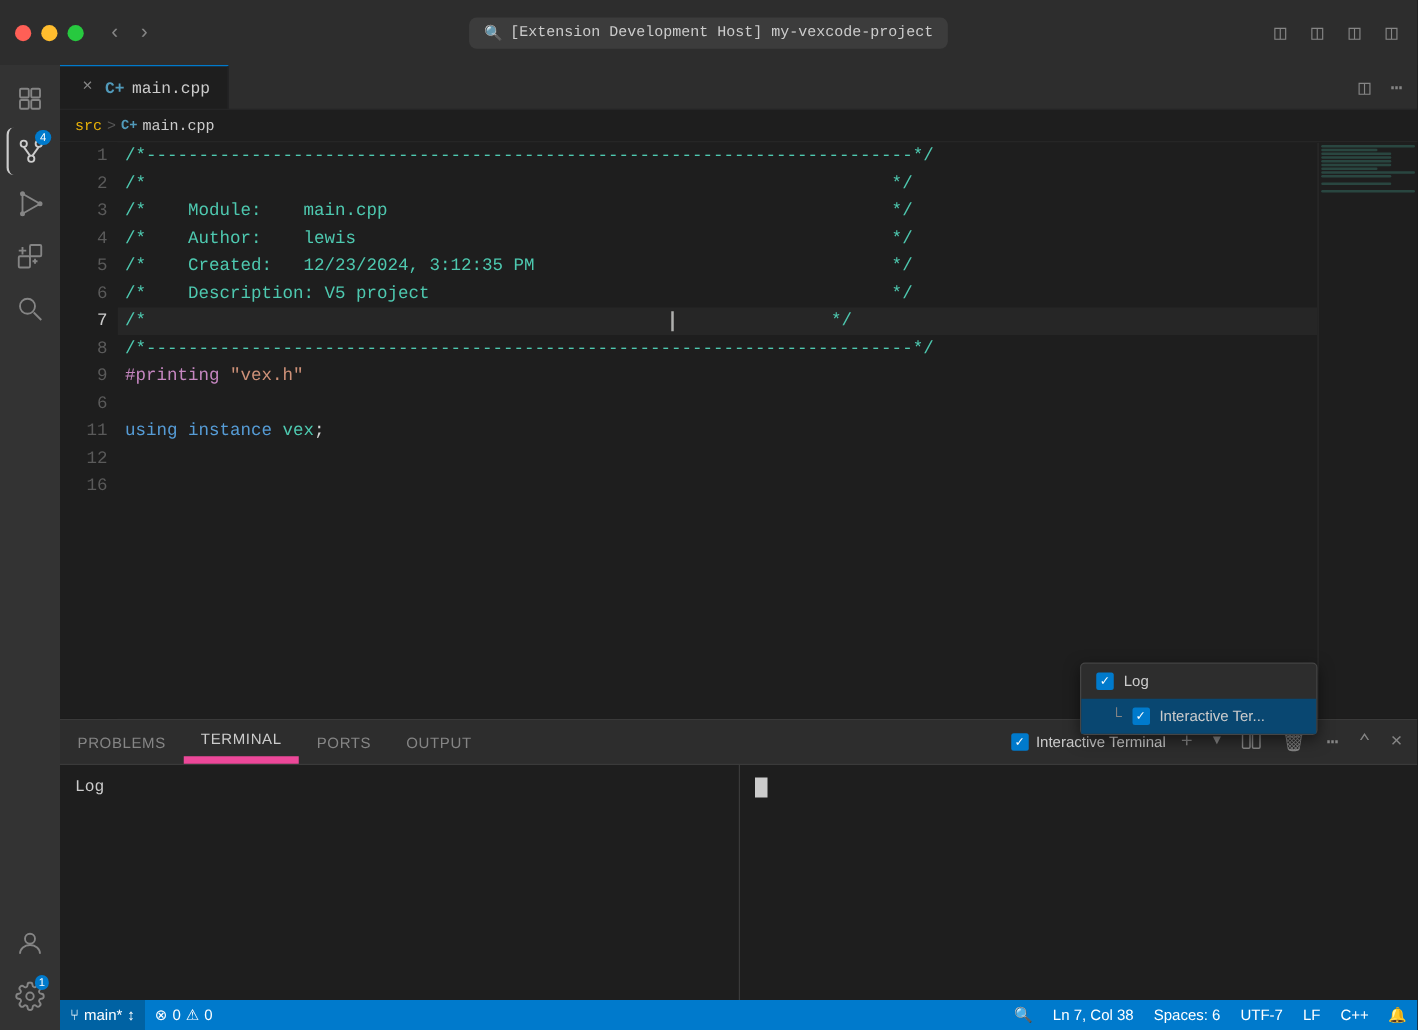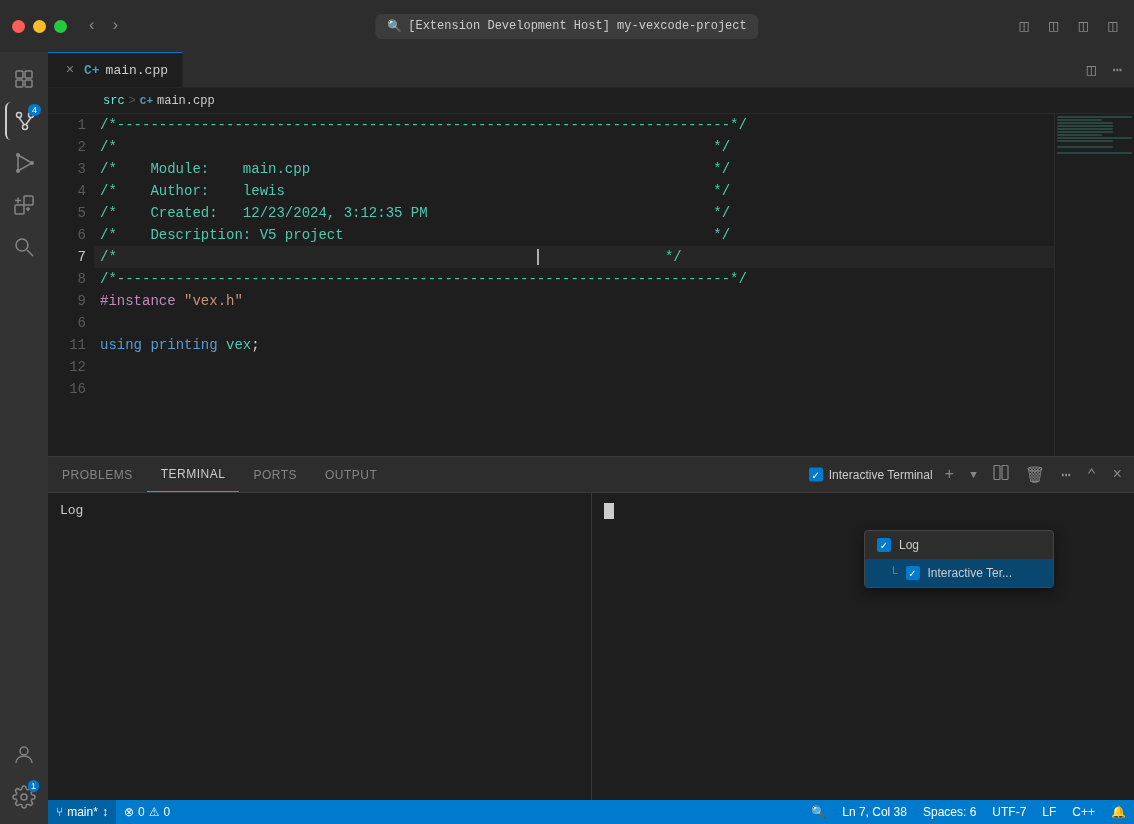--- a/index.html
+++ b/index.html
@@ -205,21 +205,21 @@
       display: flex;
       align-items: center;
       padding: 0 12px;
       gap: 4px;
       font-size: 12px;
       color: #858585;
       border-bottom: 1px solid #2a2a2a;
     }
     .breadcrumb-sep { color: #555; }
     .breadcrumb-item { color: #cccccc; cursor: pointer; display: flex; align-items: center; gap: 4px; }
-    .breadcrumb-item-gray { color: #5eead4; margin-left: 43px; }
+    .breadcrumb-item-gray { color: #eab308; }
 
     
     .editor-area {
       flex: 1;
       display: flex;
       background: #1e1e1e;
       overflow: hidden;
       position: relative;
     }
 
@@ -310,21 +310,21 @@
       background: #4ec9b0;
       opacity: 0.4;
     }
     .minimap-line.short { width: 60%; }
     .minimap-line.medium { width: 75%; }
     .minimap-line.long { width: 100%; }
     .minimap-line.empty { background: transparent; }
 
     
     .panel {
-      height: 344px;
+      height: 225px;
       background: #1e1e1e;
       border-top: 1px solid #3a3a3a;
       display: flex;
       flex-direction: column;
       flex-shrink: 0;
     }
 
     .panel-tabs {
       height: 36px;
       background: #2d2d2d;
@@ -339,21 +339,21 @@
       align-items: center;
       font-size: 12px;
       color: #858585;
       cursor: pointer;
       text-transform: uppercase;
       letter-spacing: 0.5px;
       font-family: sans-serif;
     }
     .panel-tab.active {
       color: #cccccc;
-      border-bottom: 1px solid #ec4899;
+      border-bottom: 6px solid #ec4899;
     }
 
     .panel-actions {
       position: absolute;
       right: 8px;
       top: 50%;
       transform: translateY(-50%);
       display: flex;
       align-items: center;
       gap: 8px;
@@ -620,23 +620,23 @@
       </div>
       <div class="code-content">
         <div class="code-line"><span class="c-dashed">/*-------------------------------------------------------------------------*/</span></div>
         <div class="code-line"><span class="c-comment">/*                                                                       */</span></div>
         <div class="code-line"><span class="c-comment">/*    Module:    main.cpp                                                */</span></div>
         <div class="code-line"><span class="c-comment">/*    Author:    lewis                                                   */</span></div>
         <div class="code-line"><span class="c-comment">/*    Created:   12/23/2024, 3:12:35 PM                                  */</span></div>
         <div class="code-line"><span class="c-comment">/*    Description: V5 project                                            */</span></div>
         <div class="code-line active-line"><span class="c-comment">/*                                                  </span><span class="c-cursor"></span><span class="c-comment">               */</span></div>
         <div class="code-line"><span class="c-dashed">/*-------------------------------------------------------------------------*/</span></div>
-        <div class="code-line"><span class="c-preprocessor">#instance</span><span class="c-text"> </span><span class="c-include-path">"vex.h"</span></div>
+        <div class="code-line"><span class="c-preprocessor">#printing</span><span class="c-text"> </span><span class="c-include-path">"vex.h"</span></div>
         <div class="code-line"></div>
-        <div class="code-line"><span class="c-keyword">using</span><span class="c-text"> </span><span class="c-keyword">printing</span><span class="c-text"> </span><span class="c-namespace">vex</span><span class="c-text">;</span></div>
+        <div class="code-line"><span class="c-keyword">using</span><span class="c-text"> </span><span class="c-keyword">instance</span><span class="c-text"> </span><span class="c-namespace">vex</span><span class="c-text">;</span></div>
         <div class="code-line"></div>
       </div>
       <div class="minimap">
         <div class="minimap-content">
           <div class="minimap-line long"></div>
           <div class="minimap-line short"></div>
           <div class="minimap-line medium"></div>
           <div class="minimap-line medium"></div>
           <div class="minimap-line medium"></div>
           <div class="minimap-line medium"></div>

